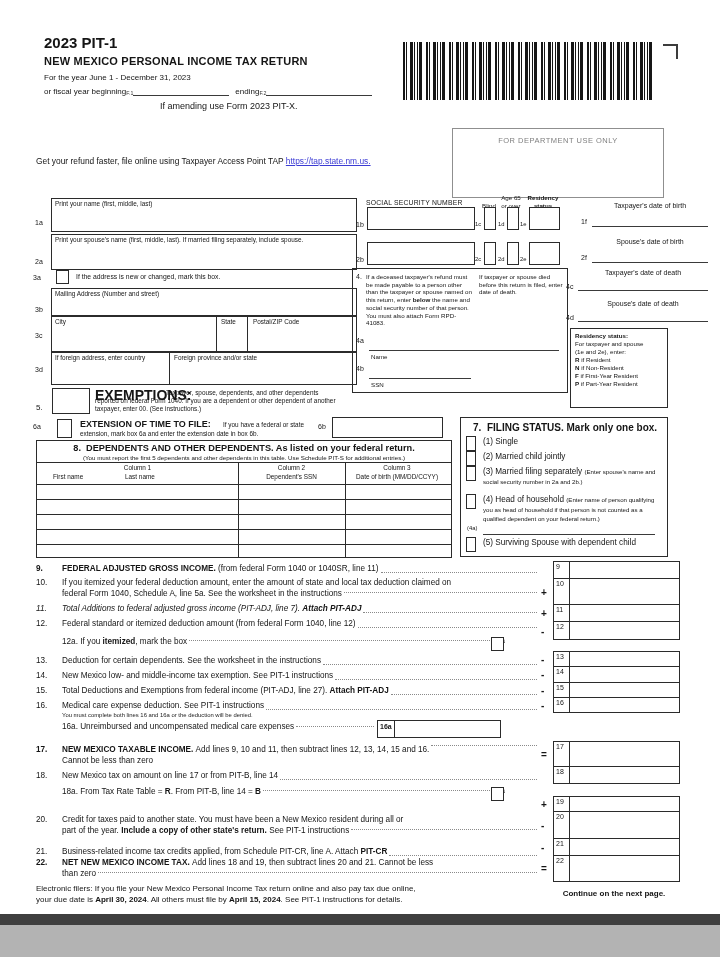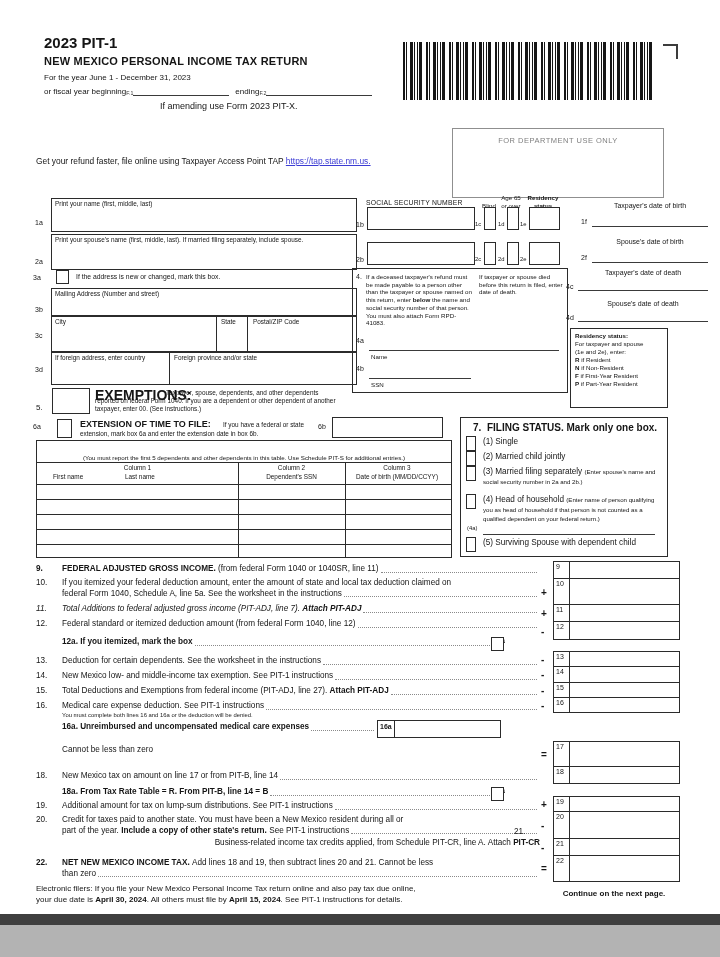--- a/index.html
+++ b/index.html
@@ -12,24 +12,24 @@
   .flabel{font-size:6.4px;line-height:8px;padding:1px 0 0 3px;color:#161616;}
   .idnum{position:absolute;font-size:7px;color:#161616;}
   .cb{position:absolute;border:1.6px solid #2b2b2b;background:#fff;box-sizing:border-box;}
   .uline{position:absolute;border-bottom:1.5px solid #3a3a3a;}
   .celldiv{position:absolute;top:0;bottom:0;border-left:1.6px solid #2b2b2b;}
   
   .tline{position:absolute;left:36px;width:504px;display:flex;align-items:flex-end;
          font-size:8.2px;line-height:10.6px;}
   .tl2{position:absolute;left:36px;width:504px;font-size:8.2px;line-height:10.6px;}
   .tl2 .r1{display:flex;}
-  .tl2 .r2{display:flex;align-items:flex-end;margin-left:26px;}
+  .tl2 .r2{display:flex;align-items:center;margin-left:26px;}
   .lnum{width:26px;flex:none;}
   .leader{flex:1;border-bottom:1.3px dotted #8a8a8a;margin:0 3px 2px 2px;height:0;}
-  .subline{position:absolute;display:flex;align-items:flex-end;font-size:8.2px;line-height:10.6px;font-weight:bold;}
+  .subline{position:absolute;display:flex;align-items:center;font-size:8.2px;line-height:10.6px;}
   .tinynote{position:absolute;font-size:5.9px;color:#222;}
   
   .amtgroup{position:absolute;left:553px;width:127px;border:1.8px solid #2b2b2b;
             box-sizing:border-box;display:flex;flex-direction:column;background:#fff;}
   .amtrow{position:relative;display:flex;box-sizing:border-box;}
   .amtrow + .amtrow{border-top:1.6px solid #2b2b2b;}
   .bnum{width:16px;flex:none;border-right:1.2px solid #2b2b2b;font-size:7px;padding:1px 0 0 2px;box-sizing:border-box;}
   .bfield{flex:1;}
   .op{position:absolute;left:-13px;top:50%;transform:translateY(-50%);
       font-weight:bold;font-size:10px;}
@@ -248,20 +248,23 @@
     </div>
     <span class="idnum" style="left:6px;top:107px;font-size:5.8px;">(4a)</span>
     <div class="uline" style="left:22px;top:103px;width:172px;height:13px;"></div>
     <div class="fs-cb" style="top:119px;"></div>
     <div class="fs-opt" style="top:120px;">
       <span>(5)</span> <span>Surviving Spouse with dependent child</span>
     </div>
   </div>
 
   <div class="depbox">
+    <div class="abs b" style="left:0;right:0;top:2px;text-align:center;font-size:9.2px;">
+      <span>8.</span>&nbsp;&nbsp;<span>DEPENDENTS AND OTHER DEPENDENTS. As listed on your federal return.</span>
+    </div>
     <div class="abs t62" style="left:0;right:0;top:13px;text-align:center;">(You must report the first 5 dependents and other dependents in this table. Use Schedule PIT-S for additional entries.)</div>
     <div class="depgrid">
       <div class="dephead">
         <div class="abs t64" style="left:0;width:201px;top:1px;text-align:center;">Column 1</div>
         <div class="abs t64" style="left:16px;top:10px;">First name</div>
         <div class="abs t64" style="left:88px;top:10px;">Last name</div>
         <div class="abs t64" style="left:201px;width:107px;top:1px;text-align:center;">Column 2</div>
         <div class="abs t64" style="left:201px;width:107px;top:10px;text-align:center;">Dependent's SSN</div>
         <div class="abs t64" style="left:308px;width:104px;top:1px;text-align:center;">Column 3</div>
         <div class="abs t64" style="left:308px;width:104px;top:10px;text-align:center;">Date of birth (MM/DD/CCYY)</div>
@@ -340,56 +343,56 @@
   <div class="subline" style="left:62px;top:722px;width:315px;">
     <span><span>16a. Unreimbursed and uncompensated medical care expenses</span></span>
       <span class="leader"></span>
   </div>
   <div class="fbox" style="left:377px;top:720px;width:124px;height:18px;display:flex;">
     <span class="t7 b" style="border-right:1.4px solid #2b2b2b;padding:2px 2px 0 2px;">16a</span>
     <span style="flex:1;"></span>
   </div>
 
   <div class="tl2" style="top:745px;">
+    <div class="r1">
+        <span class="lnum b">17.</span>
+        <span><b>NEW MEXICO TAXABLE INCOME. </b><span>Add lines 9, 10 and 11, then subtract lines 12, 13, 14, 15 and 16.</span></span>
+        <span class="leader"></span>
+      </div>
     <div class="r2">
         <span><span>Cannot be less than zero</span></span>
       </div>
   </div>
 
   <div class="tline" style="top:771px;">
     <span class="lnum">18.</span>
       <span><span>New Mexico tax on amount on line 17 or from PIT-B, line 14</span></span>
       <span class="leader"></span>
   </div>
 
   <div class="subline" style="left:62px;top:786px;width:443px;">
     <span><span>18a. From Tax Rate Table = </span><b>R</b><span>. From PIT-B, line 14 = </span><b>B</b></span>
       <span class="leader"></span>
     <span class="t7" style="padding-bottom:1px;">18a</span>
   </div>
   <div class="cb" style="left:491px;top:787px;width:13px;height:14px;"></div>
 
-  <div class="tline" style="top:801px;">
-    <span class="lnum">19.</span>
-      <span><span>Additional amount for tax on lump-sum distributions. See PIT-1 instructions</span></span>
-      <span class="leader"></span>
-  </div>
 
   <div class="tl2" style="top:815px;">
     <div class="r1">
         <span class="lnum">20.</span>
         <span><span>Credit for taxes paid to another state. You must have been a New Mexico resident during all or</span></span>
       </div>
     <div class="r2">
         <span><span>part of the year. </span><b>Include a copy of other state's return.</b><span> See PIT-1 instructions</span></span>
         <span class="leader"></span>
       </div>
   </div>
 
-  <div class="tline" style="top:827px;flex-direction:column;">
+  <div class="tline" style="top:847px;">
     <span class="lnum">21.</span>
       <span><span>Business-related income tax credits applied, from Schedule PIT-CR, line A. Attach </span><b>PIT-CR</b></span>
       <span class="leader"></span>
   </div>
 
   <div class="tl2" style="top:858px;">
     <div class="r1">
         <span class="lnum b">22.</span>
         <span><b>NET NEW MEXICO INCOME TAX. </b><span>Add lines 18 and 19, then subtract lines 20 and 21. Cannot be less</span></span>
       </div>

